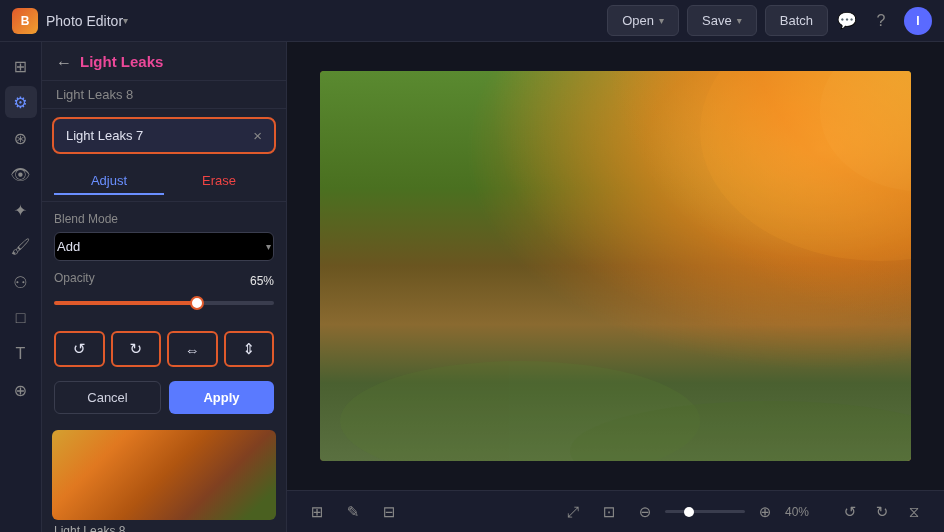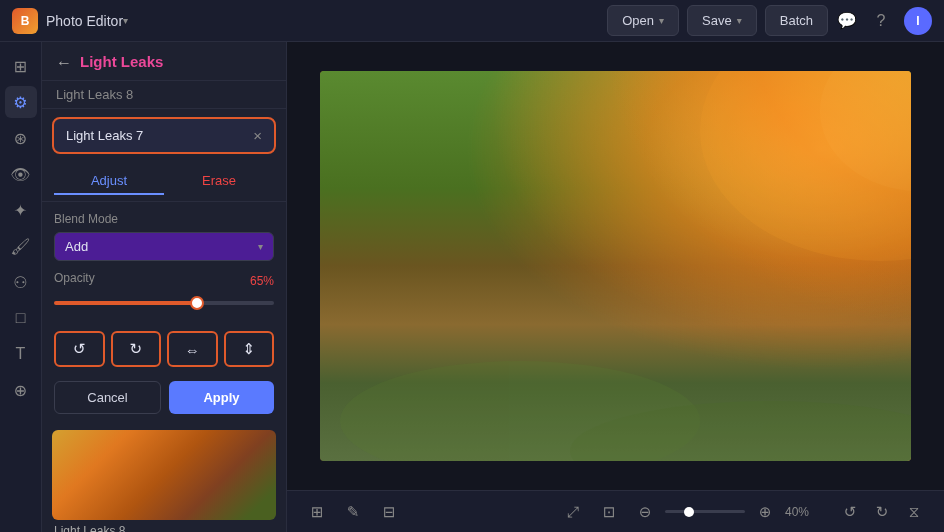--- a/index.html
+++ b/index.html
@@ -187,38 +187,38 @@
       padding: 10px 12px;
       flex-shrink: 0;
     }
     .panel-label {
       font-size: 12px;
       color: #888;
       margin-bottom: 6px;
     }
     .blend-select {
       width: 100%;
-      background: #4c1d95;
+      background: #000000;
       border: 1px solid #3a3d4e;
       color: #e0e2f0;
       border-radius: 6px;
-      padding: 6px 10px;
+      padding: 6px 2px;
       font-size: 13px;
       cursor: pointer;
       display: flex; align-items: center; justify-content: space-between;
     }
 
     
     .opacity-row {
       display: flex; align-items: center; justify-content: space-between;
       margin-bottom: 10px;
     }
     .opacity-value {
       font-size: 12px;
-      color: #ef4444;
+      color: #e5e5e5;
     }
     .slider-track {
       width: 100%;
       height: 4px;
       background: linear-gradient(to right, #e05a2b 65%, #3a3d4e 65%);
       border-radius: 2px;
       position: relative;
       margin-bottom: 12px;
     }
     .slider-thumb {

